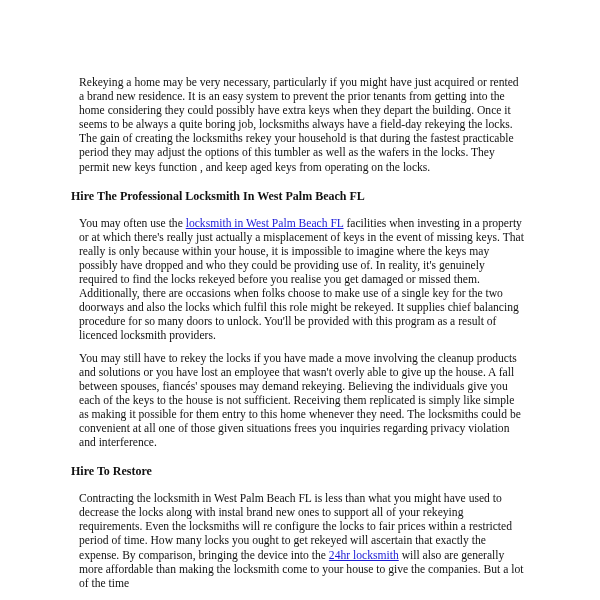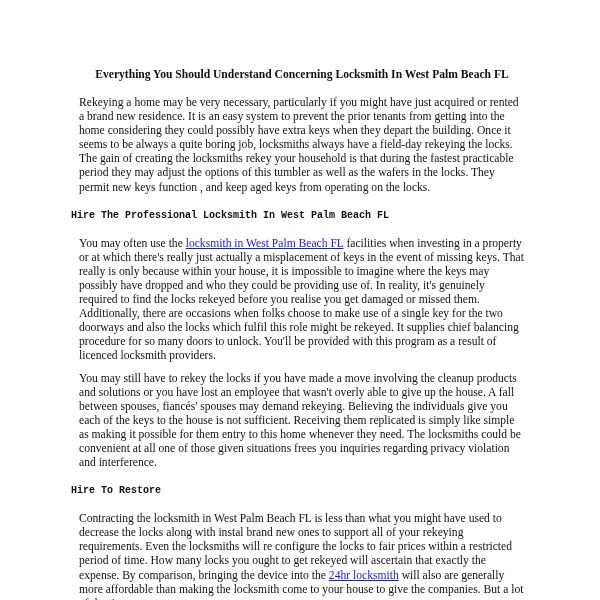--- a/index.html
+++ b/index.html
@@ -7,32 +7,30 @@
   .page {
     position: absolute; left: 71px; top: 68px; width: 462px;
     font-family: "Liberation Serif", "DejaVu Serif", serif;
     font-size: 11.6px; line-height: 14.1px; color: #111111;
   }
   .title {
     font-weight: bold; text-align: center; margin: 0 0 14px 0;
     font-size: 11.6px; line-height: 14px;
   }
   h2 {
-    font-weight: bold; font-size: 10px; line-height: 14px;
+    font-weight: bold; font-size: 12px; line-height: 14px;
     margin: 14px 0 14px 0;
-    font-family: Liberation Mono, monospace;
   }
   p { margin: 8px; text-align: left; }
   a { color: #1a1ad6; }
 </style>
 </head>
 <body>
 
 <div class="page">
-  <div class="title">Everything You Should Understand Concerning Locksmith In West Palm Beach FL</div>
 
   <p>Rekeying a home may be very necessary, particularly if you might have just acquired or rented a brand new residence. It is an easy system to prevent the prior tenants from getting into the home considering they could possibly have extra keys when they depart the building. Once it seems to be always a quite boring job, locksmiths always have a field-day rekeying the locks. The gain of creating the locksmiths rekey your household is that during the fastest practicable period they may adjust the options of this tumbler as well as the wafers in the locks. They permit new keys function , and keep aged keys from operating on the locks.</p>
 
   <h2>Hire The Professional Locksmith In West Palm Beach FL</h2>
   <p><span>You may often use the </span><a href="#">locksmith in West Palm Beach FL</a><span> facilities when investing in a property or at which there's really just actually a misplacement of keys in the event of missing keys. That really is only because within your house, it is impossible to imagine where the keys may possibly have dropped and who they could be providing use of. In reality, it's genuinely required to find the locks rekeyed before you realise you get damaged or missed them. Additionally, there are occasions when folks choose to make use of a single key for the two doorways and also the locks which fulfil this role might be rekeyed. It supplies chief balancing procedure for so many doors to unlock. You'll be provided with this program as a result of licenced locksmith providers.</span></p>
 
   <p>You may still have to rekey the locks if you have made a move involving the cleanup products and solutions or you have lost an employee that wasn't overly able to give up the house. A fall between spouses, fiancés' spouses may demand rekeying. Believing the individuals give you each of the keys to the house is not sufficient. Receiving them replicated is simply like simple as making it possible for them entry to this home whenever they need. The locksmiths could be convenient at all one of those given situations frees you inquiries regarding privacy violation and interference.</p>
 
   <h2>Hire To Restore</h2>
   <p><span>Contracting the locksmith in West Palm Beach FL is less than what you might have used to decrease the locks along with instal brand new ones to support all of your rekeying requirements. Even the locksmiths will re configure the locks to fair prices within a restricted period of time. How many locks you ought to get rekeyed will ascertain that exactly the expense. By comparison, bringing the device into the </span><a href="#">24hr locksmith</a><span> will also are generally more affordable than making the locksmith come to your house to give the companies. But a lot of the time</span></p>

